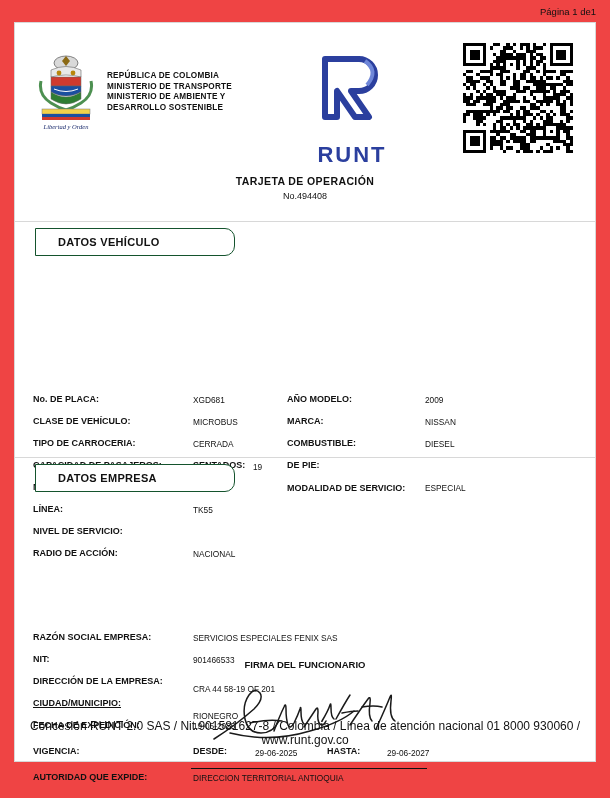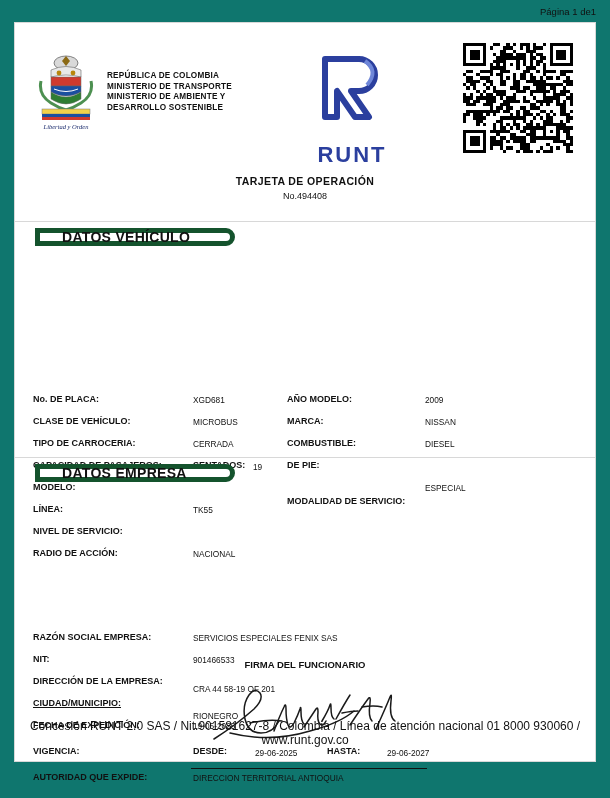--- a/index.html
+++ b/index.html
@@ -6,21 +6,21 @@
   html, body {
     margin: 0;
     padding: 0;
     background: #ffffff;
     font-family: "Liberation Sans", sans-serif;
   }
   .page {
     position: relative;
     width: 610px;
     height: 798px;
-    background: #0f766e;
+    background: #ef4444;
     overflow: hidden;
   }
   .page-number {
     position: absolute;
     top: 6px;
     right: 14px;
     font-size: 9.5px;
     color: #111;
   }
   .sheet {
@@ -109,28 +109,28 @@
   .divider {
     position: absolute;
     left: 0;
     width: 100%;
     height: 1px;
     background: #d8d8d8;
   }
   
   .section-tab {
     position: absolute;
-    height: 18px;
-    border: 5px solid #14532d;
+    height: 28px;
+    border: 1px solid #14532d;
     border-radius: 0 10px 10px 0;
     background: #fff;
     display: flex;
     align-items: center;
     padding: 0 16px 0 22px;
-    font-size: 14px;
+    font-size: 11px;
     font-weight: bold;
     letter-spacing: .3px;
     color: #111;
   }
   .fields { position: absolute; }
   .lbl {
     position: absolute;
     font-size: 9px;
     font-weight: bold;
     color: #111;
@@ -836,21 +836,21 @@
       <div class="lbl" style="left:18px; top:307px;">CAPACIDAD DE PASAJEROS:</div>
       <div class="lbl" style="left:178px; top:307px;">SENTADOS:</div>
       <div class="val" style="left:238px; top:309px;">19</div>
 
       <div class="lbl" style="left:272px; top:307px;">DE PIE:</div>
       <div class="val" style="left:410px; top:308px;"></div>
 
       <div class="lbl" style="left:18px; top:329px;">MODELO:</div>
       <div class="val" style="left:178px; top:330px;"></div>
 
-      <div class="lbl" style="left:272px; top:343px;">MODALIDAD DE SERVICIO:</div>
+      <div class="lbl" style="left:272px; top:330px;">MODALIDAD DE SERVICIO:</div>
       <div class="val" style="left:410px; top:330px;">ESPECIAL</div>
 
       <div class="lbl" style="left:18px; top:351px;">LÍNEA:</div>
       <div class="val" style="left:178px; top:352px;">TK55</div>
 
       <div class="lbl" style="left:18px; top:373px;">NIVEL DE SERVICIO:</div>
       <div class="val" style="left:178px; top:374px;"></div>
 
       <div class="lbl" style="left:18px; top:395px;">RADIO DE ACCIÓN:</div>
       <div class="val" style="left:178px; top:396px;">NACIONAL</div>

